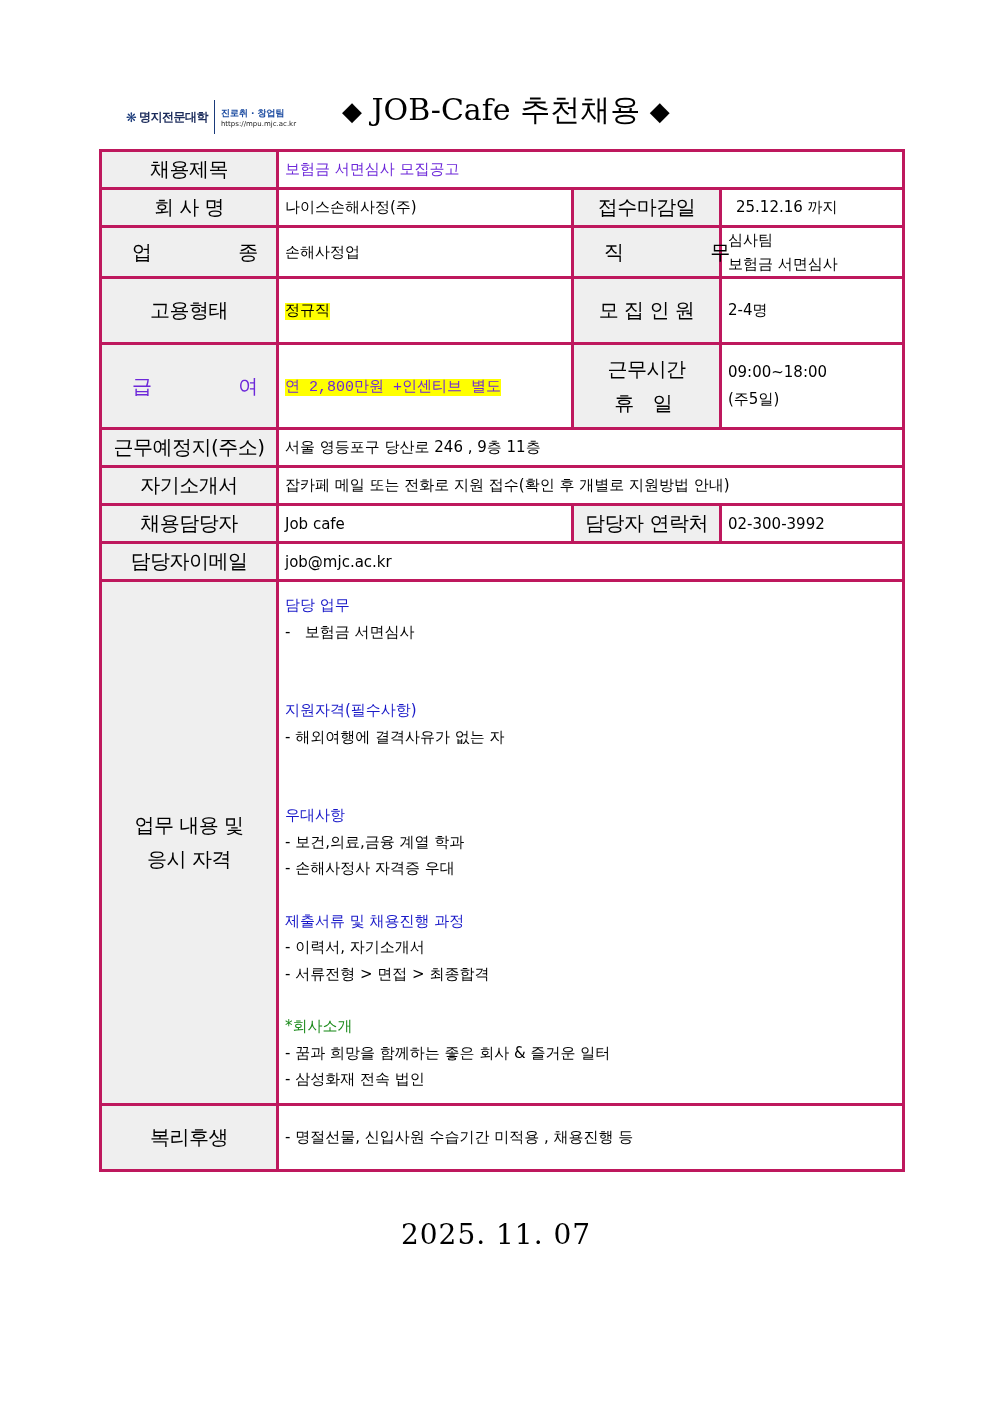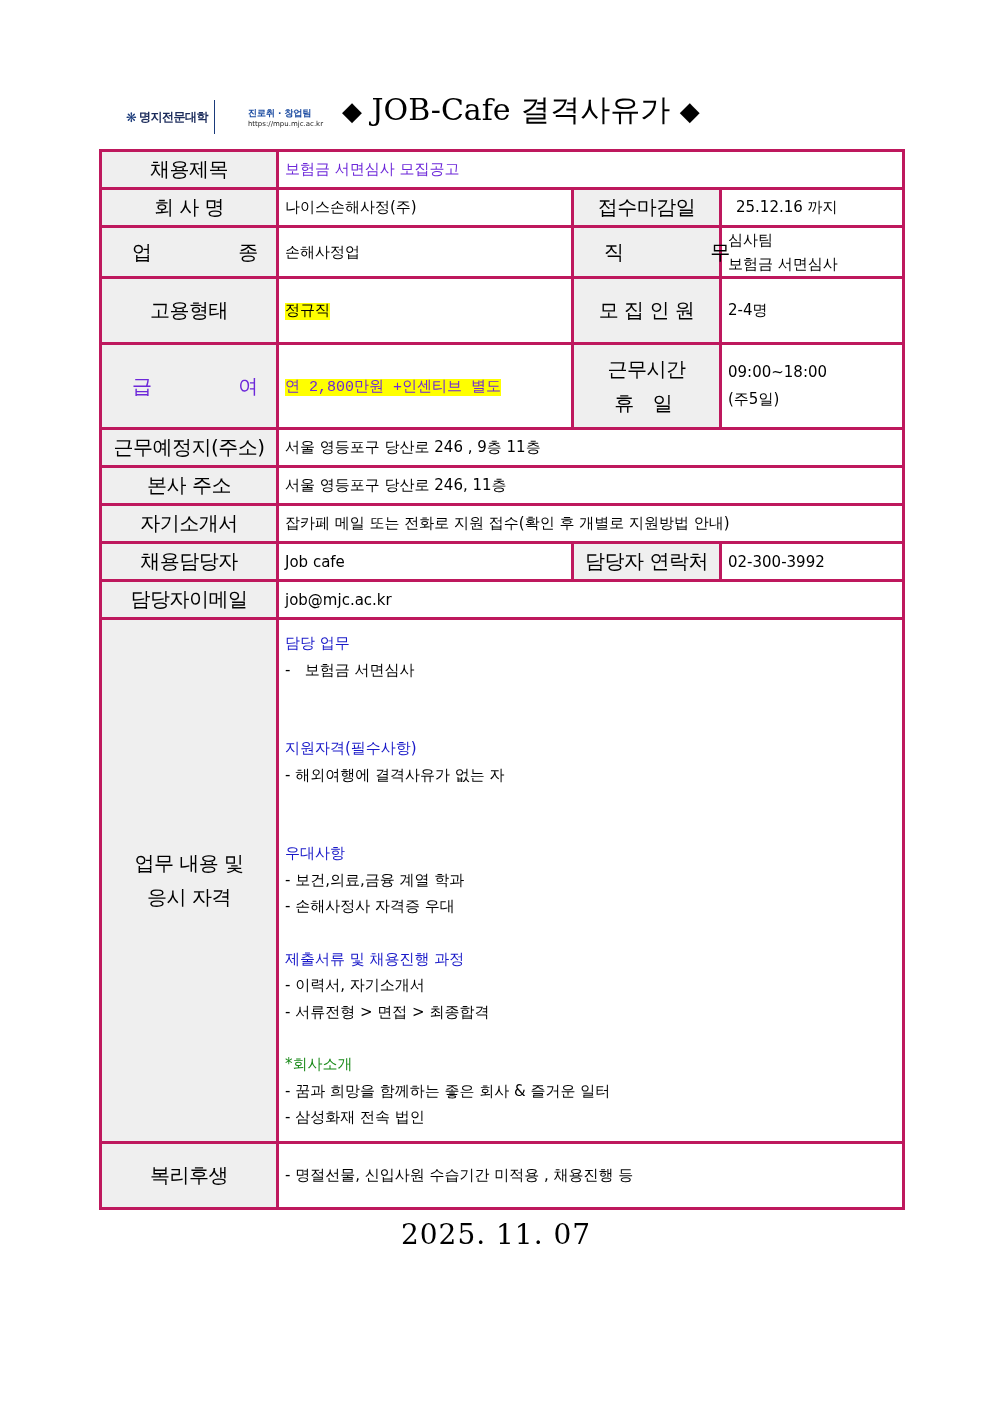--- a/index.html
+++ b/index.html
@@ -2,21 +2,21 @@
 <html><head>
 <meta charset="utf-8">
 <style>
   html, body { margin: 0; padding: 0; background: #ffffff; }
   body { width: 992px; height: 1403px; position: relative; font-family: "DejaVu Sans", sans-serif; color: #000; }
   .header { position: absolute; left: 120px; top: 88px; width: 780px; height: 50px; }
   .logo { position: absolute; left: 6px; top: 12px; display: flex; align-items: center; }
   .logo-mark { font-size: 13px; color: #1a3a7a; margin-right: 2px; }
   .logo-name { font-size: 12px; font-weight: bold; color: #1a2a5a; letter-spacing: -0.5px; }
   .logo-divider { width: 1px; height: 34px; background: #1a3a7a; margin: 0 6px; }
-  .logo-right { display: flex; flex-direction: column; margin-left: 27px; }
+  .logo-right { display: flex; flex-direction: column; }
   .logo-team { font-size: 9px; font-weight: bold; color: #1a4aa0; }
   .logo-url { font-size: 7px; color: #222; }
   .title { position: absolute; left: 222px; top: 2px; font-family: "DejaVu Serif", serif; font-size: 30px; white-space: nowrap; letter-spacing: 0px; }
   .title .diamond { font-size: 26px; }
 
   table.main { position: absolute; left: 99px; top: 149px; width: 803px; border-collapse: collapse; table-layout: fixed; }
   table.main td { border: 3px solid #be185d; padding: 0; vertical-align: middle; }
   td.lbl { background: #efefef; text-align: center; font-size: 20px; font-family: "DejaVu Sans", sans-serif; white-space: nowrap; letter-spacing: -0.5px; }
   td.val { padding-left: 6px !important; font-size: 15px; font-family: "DejaVu Sans", sans-serif; }
   .red { color: #6d28d9; }
@@ -38,21 +38,21 @@
     <span class="logo-mark">❋</span>
     <span class="logo-name">명지전문대학</span>
     <span class="logo-divider"></span>
     <span class="logo-right">
       <span class="logo-team">진로취 · 창업팀</span>
       <span class="logo-url">https://mpu.mjc.ac.kr</span>
     </span>
   </div>
   <div class="title">
     <span class="diamond">◆</span>
-    <span>JOB-Cafe 결격사유가</span>
+    <span>JOB-Cafe 추천채용</span>
     <span class="diamond">◆</span>
   </div>
 </div>
 
 <table class="main">
   <colgroup>
     <col style="width:177px">
     <col style="width:295px">
     <col style="width:148px">
     <col style="width:183px">
@@ -93,24 +93,20 @@
     <td class="val" style="line-height:27px">
       <div>09:00~18:00</div>
       <div>(주5일)</div>
     </td>
   </tr>
   <tr style="height:38px">
     <td class="lbl">근무예정지(주소)</td>
     <td class="val" colspan="3">서울 영등포구 당산로 246 , 9층 11층</td>
   </tr>
   <tr style="height:38px">
-    <td class="lbl">본사 주소</td>
-    <td class="val" colspan="3">서울 영등포구 당산로 246, 11층</td>
-  </tr>
-  <tr style="height:38px">
     <td class="lbl">자기소개서</td>
     <td class="val" colspan="3">잡카페 메일 또는 전화로 지원 접수(확인 후 개별로 지원방법 안내)</td>
   </tr>
   <tr style="height:38px">
     <td class="lbl">채용담당자</td>
     <td class="val">Job cafe</td>
     <td class="lbl">담당자 연락처</td>
     <td class="val">02-300-3992</td>
   </tr>
   <tr style="height:38px">

